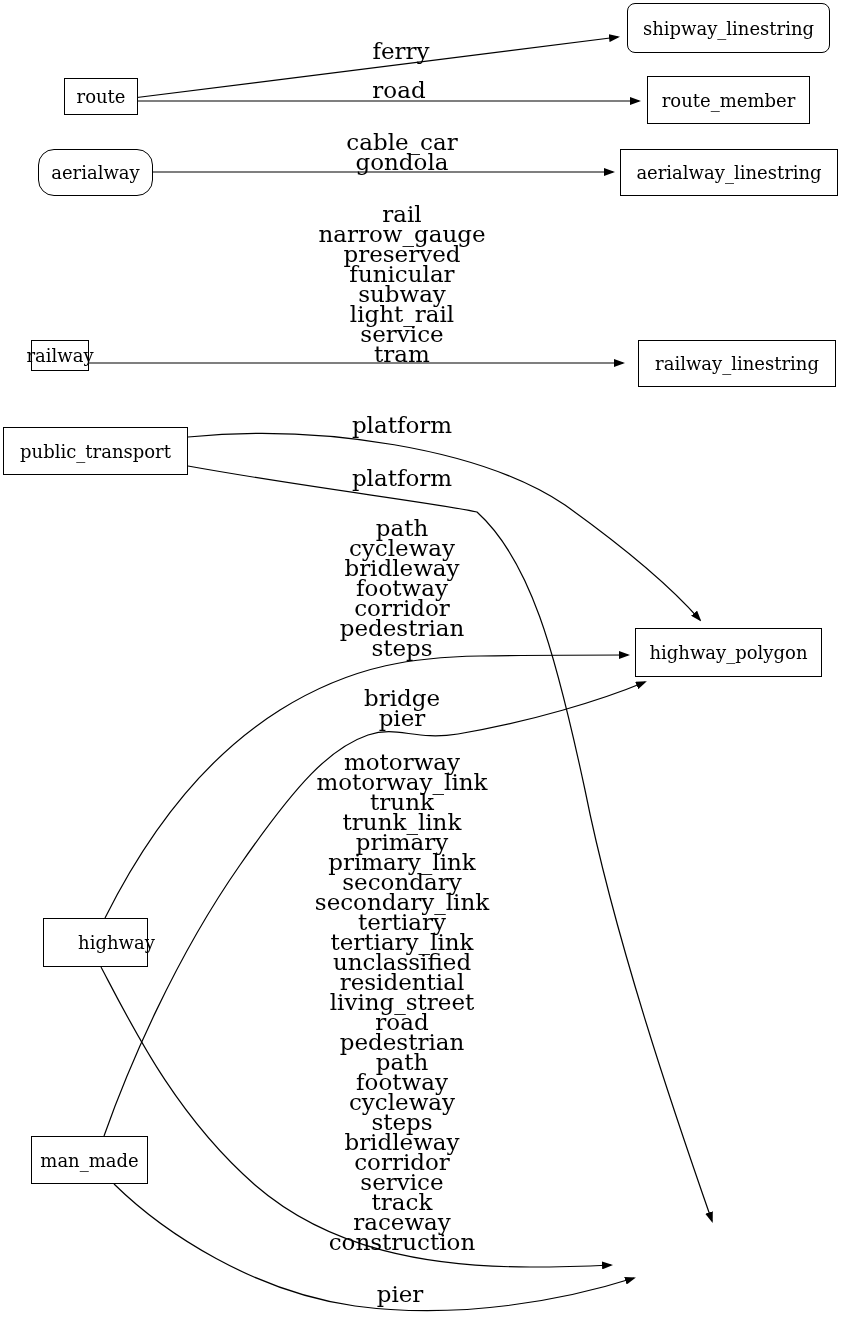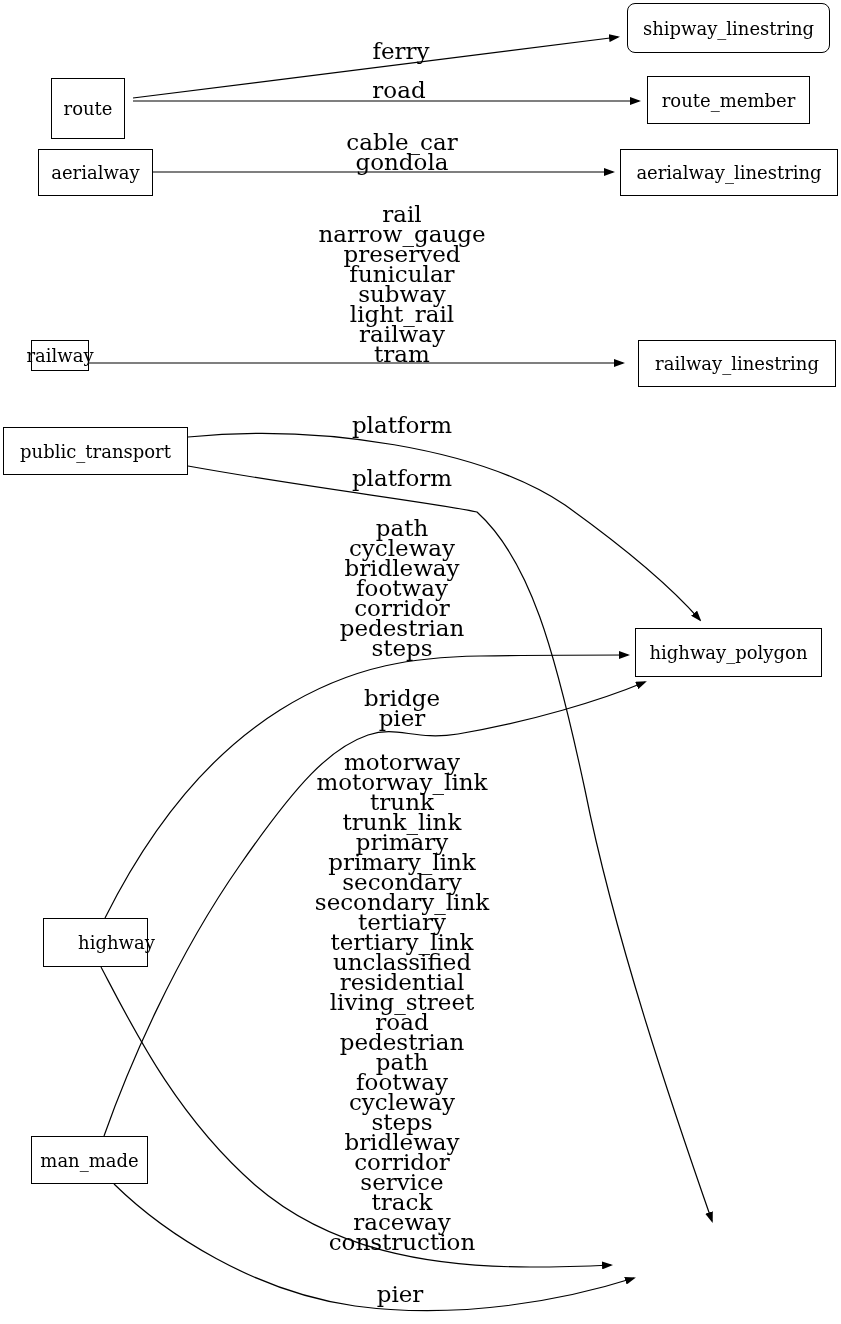--- a/index.html
+++ b/index.html
@@ -64,43 +64,43 @@
     <path d="M 153,172 L 613,172" marker-end="url(#arrow)"></path>
     <path d="M 89,363 L 623,363" marker-end="url(#arrow)"></path>
     <path d="M 188,437 C 320,424 480,448 565,505 C 625,548 672,588 700,620" marker-end="url(#arrow)"></path>
     <path d="M 188,466 C 310,488 430,502 477,512 C 530,560 555,650 585,790 C 615,940 675,1115 712,1221" marker-end="url(#arrow)"></path>
     <path d="M 105,918 C 148,832 205,757 280,710 C 355,663 420,657 480,656 C 540,655 590,655 628,655" marker-end="url(#arrow)"></path>
     <path d="M 104,1136 C 128,1068 175,958 240,865 C 297,783 330,748 368,735 C 398,725 414,741 458,734 C 530,722 602,700 645,682" marker-end="url(#arrow)"></path>
     <path d="M 101,967 C 131,1024 175,1115 255,1185 C 330,1250 430,1267 530,1267 C 560,1267 590,1266 611,1265" marker-end="url(#arrow)"></path>
     <path d="M 114,1184 C 165,1234 255,1292 355,1306 C 460,1320 565,1300 634,1278" marker-end="url(#arrow)"></path>
   </svg>
 
-  <div class="node" style="left:51px;  top:78px;   width:74px;  height:61px;">route</div>
-  <div class="node" style="left:38px;  top:149px;  width:115px; height:47px;">aerialway</div>
+  <div class="node" style="left:64px;  top:78px;   width:74px;  height:37px;">route</div>
+  <div class="node" style="left:38px;  top:149px;  width:115px; height:47px;border-radius:16px;">aerialway</div>
   <div class="node" style="left:31px;  top:340px;  width:58px;  height:31px;">railway</div>
   <div class="node" style="left:3px;   top:427px;  width:185px; height:48px;">public_transport</div>
   <div class="node" style="left:43px;  top:918px;  width:105px; height:49px;padding-left:42px;">highway</div>
   <div class="node" style="left:31px;  top:1136px; width:117px; height:48px;">man_made</div>
   <div class="node" style="left:627px; top:3px;    width:203px; height:50px;border-radius:8px;">shipway_linestring</div>
   <div class="node" style="left:647px; top:76px;   width:163px; height:48px;">route_member</div>
   <div class="node" style="left:620px; top:149px;  width:218px; height:47px;">aerialway_linestring</div>
   <div class="node" style="left:630px; top:340px;  width:198px; height:47px;margin-left:8px;">railway_linestring</div>
   <div class="node" style="left:635px; top:628px;  width:187px; height:49px;">highway_polygon</div>
 
   <div class="edge-label" style="left:401px; top:41px;">ferry</div>
   <div class="edge-label" style="left:399px; top:80px;">road</div>
   <div class="edge-label" style="left:402px; top:132px;">cable_car
 gondola</div>
   <div class="edge-label" style="left:402px; top:204px;">rail
 narrow_gauge
 preserved
 funicular
 subway
 light_rail
-railway
+service
 tram</div>
   <div class="edge-label" style="left:402px; top:415px;">platform</div>
   <div class="edge-label" style="left:402px; top:468px;">platform</div>
   <div class="edge-label" style="left:402px; top:518px;">path
 cycleway
 bridleway
 footway
 corridor
 pedestrian
 steps</div>

